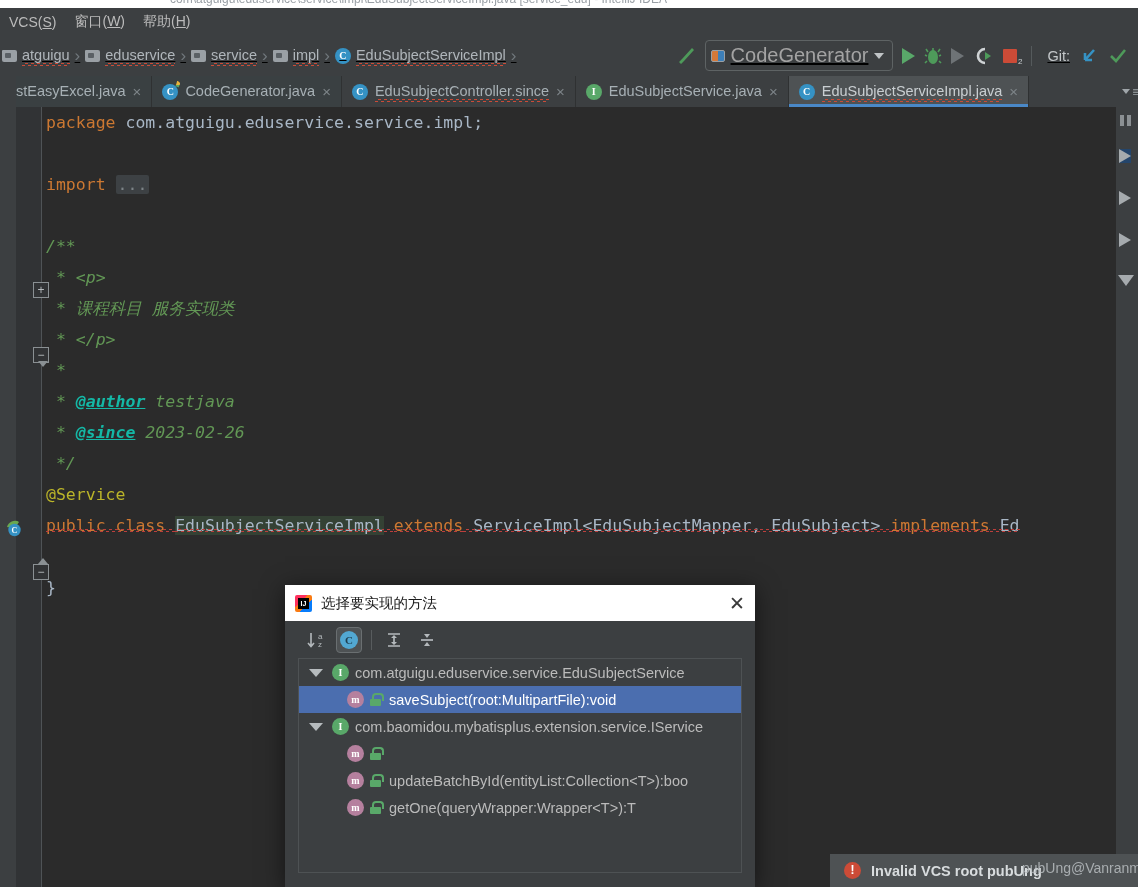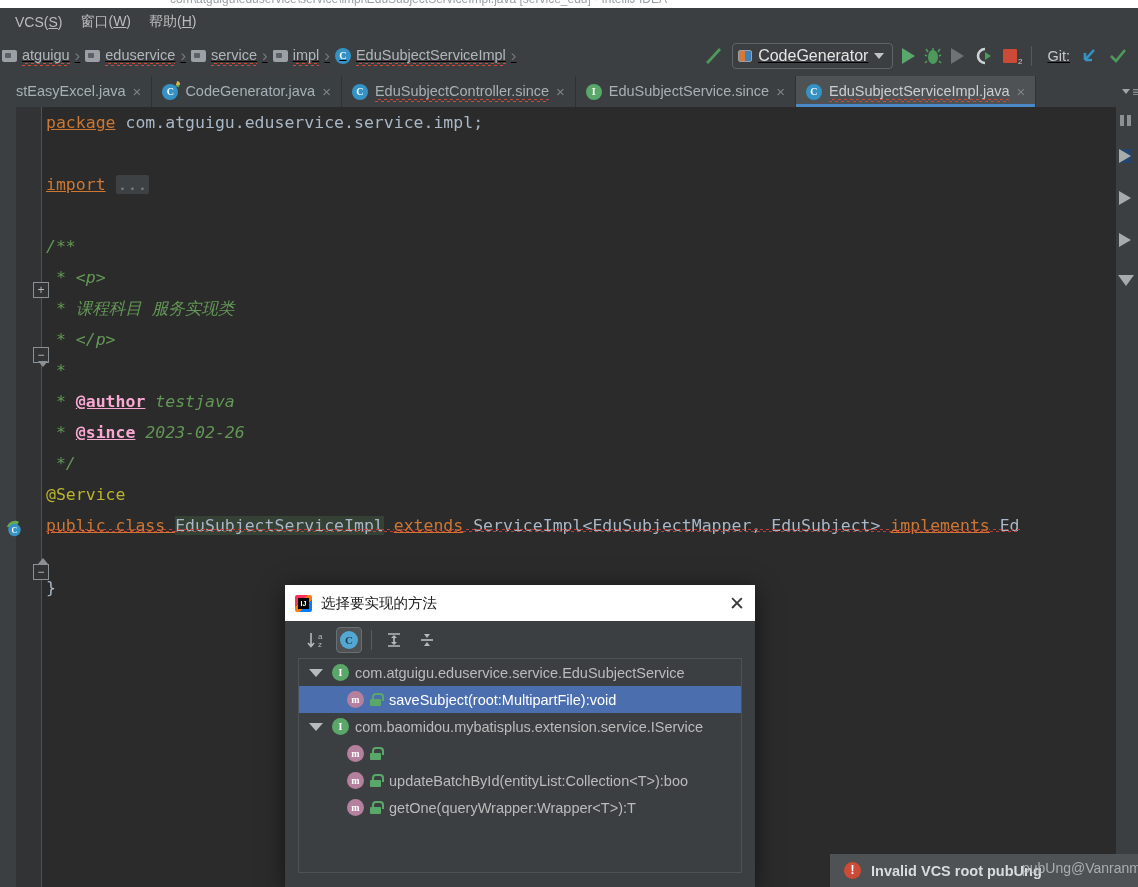--- a/index.html
+++ b/index.html
@@ -16,21 +16,21 @@
     background: #ffffff; overflow: hidden;
   }
   #titlebar .tt {
     position: absolute; left: 170px; top: -8px;
     font-size: 12px; color: #9aa0a6; white-space: nowrap;
   }
 
   
   #menubar {
     position: absolute; left: 0; top: 8px; width: 1138px; height: 27px;
-    background: #3c3f41; display: flex; align-items: center; padding-left: 6px;
+    background: #3c3f41; display: flex; align-items: center; padding-left: 0;
   }
   .menu-item {
     font-size: 14px; color: #bbbbbb; padding: 3px 9px; white-space: nowrap;
   }
   .menu-item u { text-decoration: underline; }
 
   
   #toolbar {
     position: absolute; left: 0; top: 35px; width: 1138px; height: 41px;
     background: #3c3f41; display: flex; align-items: center; text-decoration: underline;
@@ -68,21 +68,21 @@
     text-align: center; flex: none; font-family: "Liberation Serif", serif;
   }
 
   #toolbar-right {
     margin-left: auto; display: flex; align-items: center; gap: 9px; padding-right: 10px;
   }
   .tbtn { width: 22px; height: 22px; position: relative; flex: none; }
   .run-config {
     display: flex; align-items: center; gap: 6px;
     border: 1px solid #5e6364; border-radius: 4px; padding: 3px 8px 3px 5px;
-    color: #e5e5e5; font-size: 16px; white-space: nowrap;
+    color: #a3a3a3; font-size: 20px; white-space: nowrap;
   }
   .rc-ic { width: 14px; height: 12px; border: 1px solid #9aa0a5; border-radius: 2px;
            background: linear-gradient(90deg,#d4793a 50%, #3d7fb8 50%); flex: none; }
   .caret-dn { width: 0; height: 0; border-left: 5px solid transparent;
               border-right: 5px solid transparent; border-top: 6px solid #c0c4c6; }
   .tri-green { width: 0; height: 0; border-top: 8px solid transparent;
                border-bottom: 8px solid transparent; border-left: 13px solid #59a869; }
   .tri-gray  { width: 0; height: 0; border-top: 8px solid transparent;
                border-bottom: 8px solid transparent; border-left: 13px solid #6e7376; }
   .sq-red { width: 14px; height: 14px; background: #cc4b37; border-radius: 1px; }
@@ -161,24 +161,24 @@
     width: 0; height: 0; border-left: 5px solid transparent;
     border-right: 5px solid transparent; border-bottom: 6px solid #8a9093;
   }
 
   #code {
     position: absolute; left: 46px; top: 0; right: 30px; height: 780px;
     font-family: "DejaVu Sans Mono", monospace; font-size: 16.5px;
     line-height: 31px; color: #a9b7c6; white-space: pre; overflow: hidden;
   }
   .ln { height: 31px; white-space: pre; }
-  .kw { color: #cc7832; text-decoration: underline; }
+  .kw { color: #cc7832; }
   .ann { color: #bbb529; }
   .cmt { color: #629755; font-style: italic; }
-  .cmt-tag { color: #f9a8d4; font-weight: bold; text-decoration: underline; }
+  .cmt-tag { color: #14b8a6; font-style: italic; font-weight: bold; text-decoration: underline; }
   .cls { color: #a9b7c6; }
   .hl-id { background: #344134; }
   .fold-chip { background: #3d4144; color: #7d8488; border-radius: 2px; padding: 0 2px; }
   .err { position: relative; }
   .err::after {
     content: ""; position: absolute; left: 0; right: 0; bottom: 3px; height: 3px;
     background-image:
       radial-gradient(circle at 1.5px 3px, #bc3f3c 1.2px, transparent 1.4px),
       radial-gradient(circle at 4.5px 0px, #bc3f3c 1.2px, transparent 1.4px);
     background-size: 6px 4px; background-repeat: repeat-x;
@@ -392,21 +392,21 @@
     <span class="tname">CodeGenerator.java</span>
     <span class="tclose">×</span>
   </div>
   <div class="tab">
     <span class="ic-class">C</span>
     <span class="tname squig">EduSubjectController.since</span>
     <span class="tclose">×</span>
   </div>
   <div class="tab">
     <span class="ic-iface">I</span>
-    <span class="tname">EduSubjectService.since</span>
+    <span class="tname">EduSubjectService.java</span>
     <span class="tclose">×</span>
   </div>
   <div class="tab active">
     <span class="ic-class">C</span>
     <span class="tname squig">EduSubjectServiceImpl.java</span>
     <span class="tclose">×</span>
   </div>
   <div id="tabs-right">
     <span class="caret-dn" style="border-top-color:#a0a6aa;border-left-width:4px;border-right-width:4px;border-top-width:5px;"></span>
     <span>≡</span>

